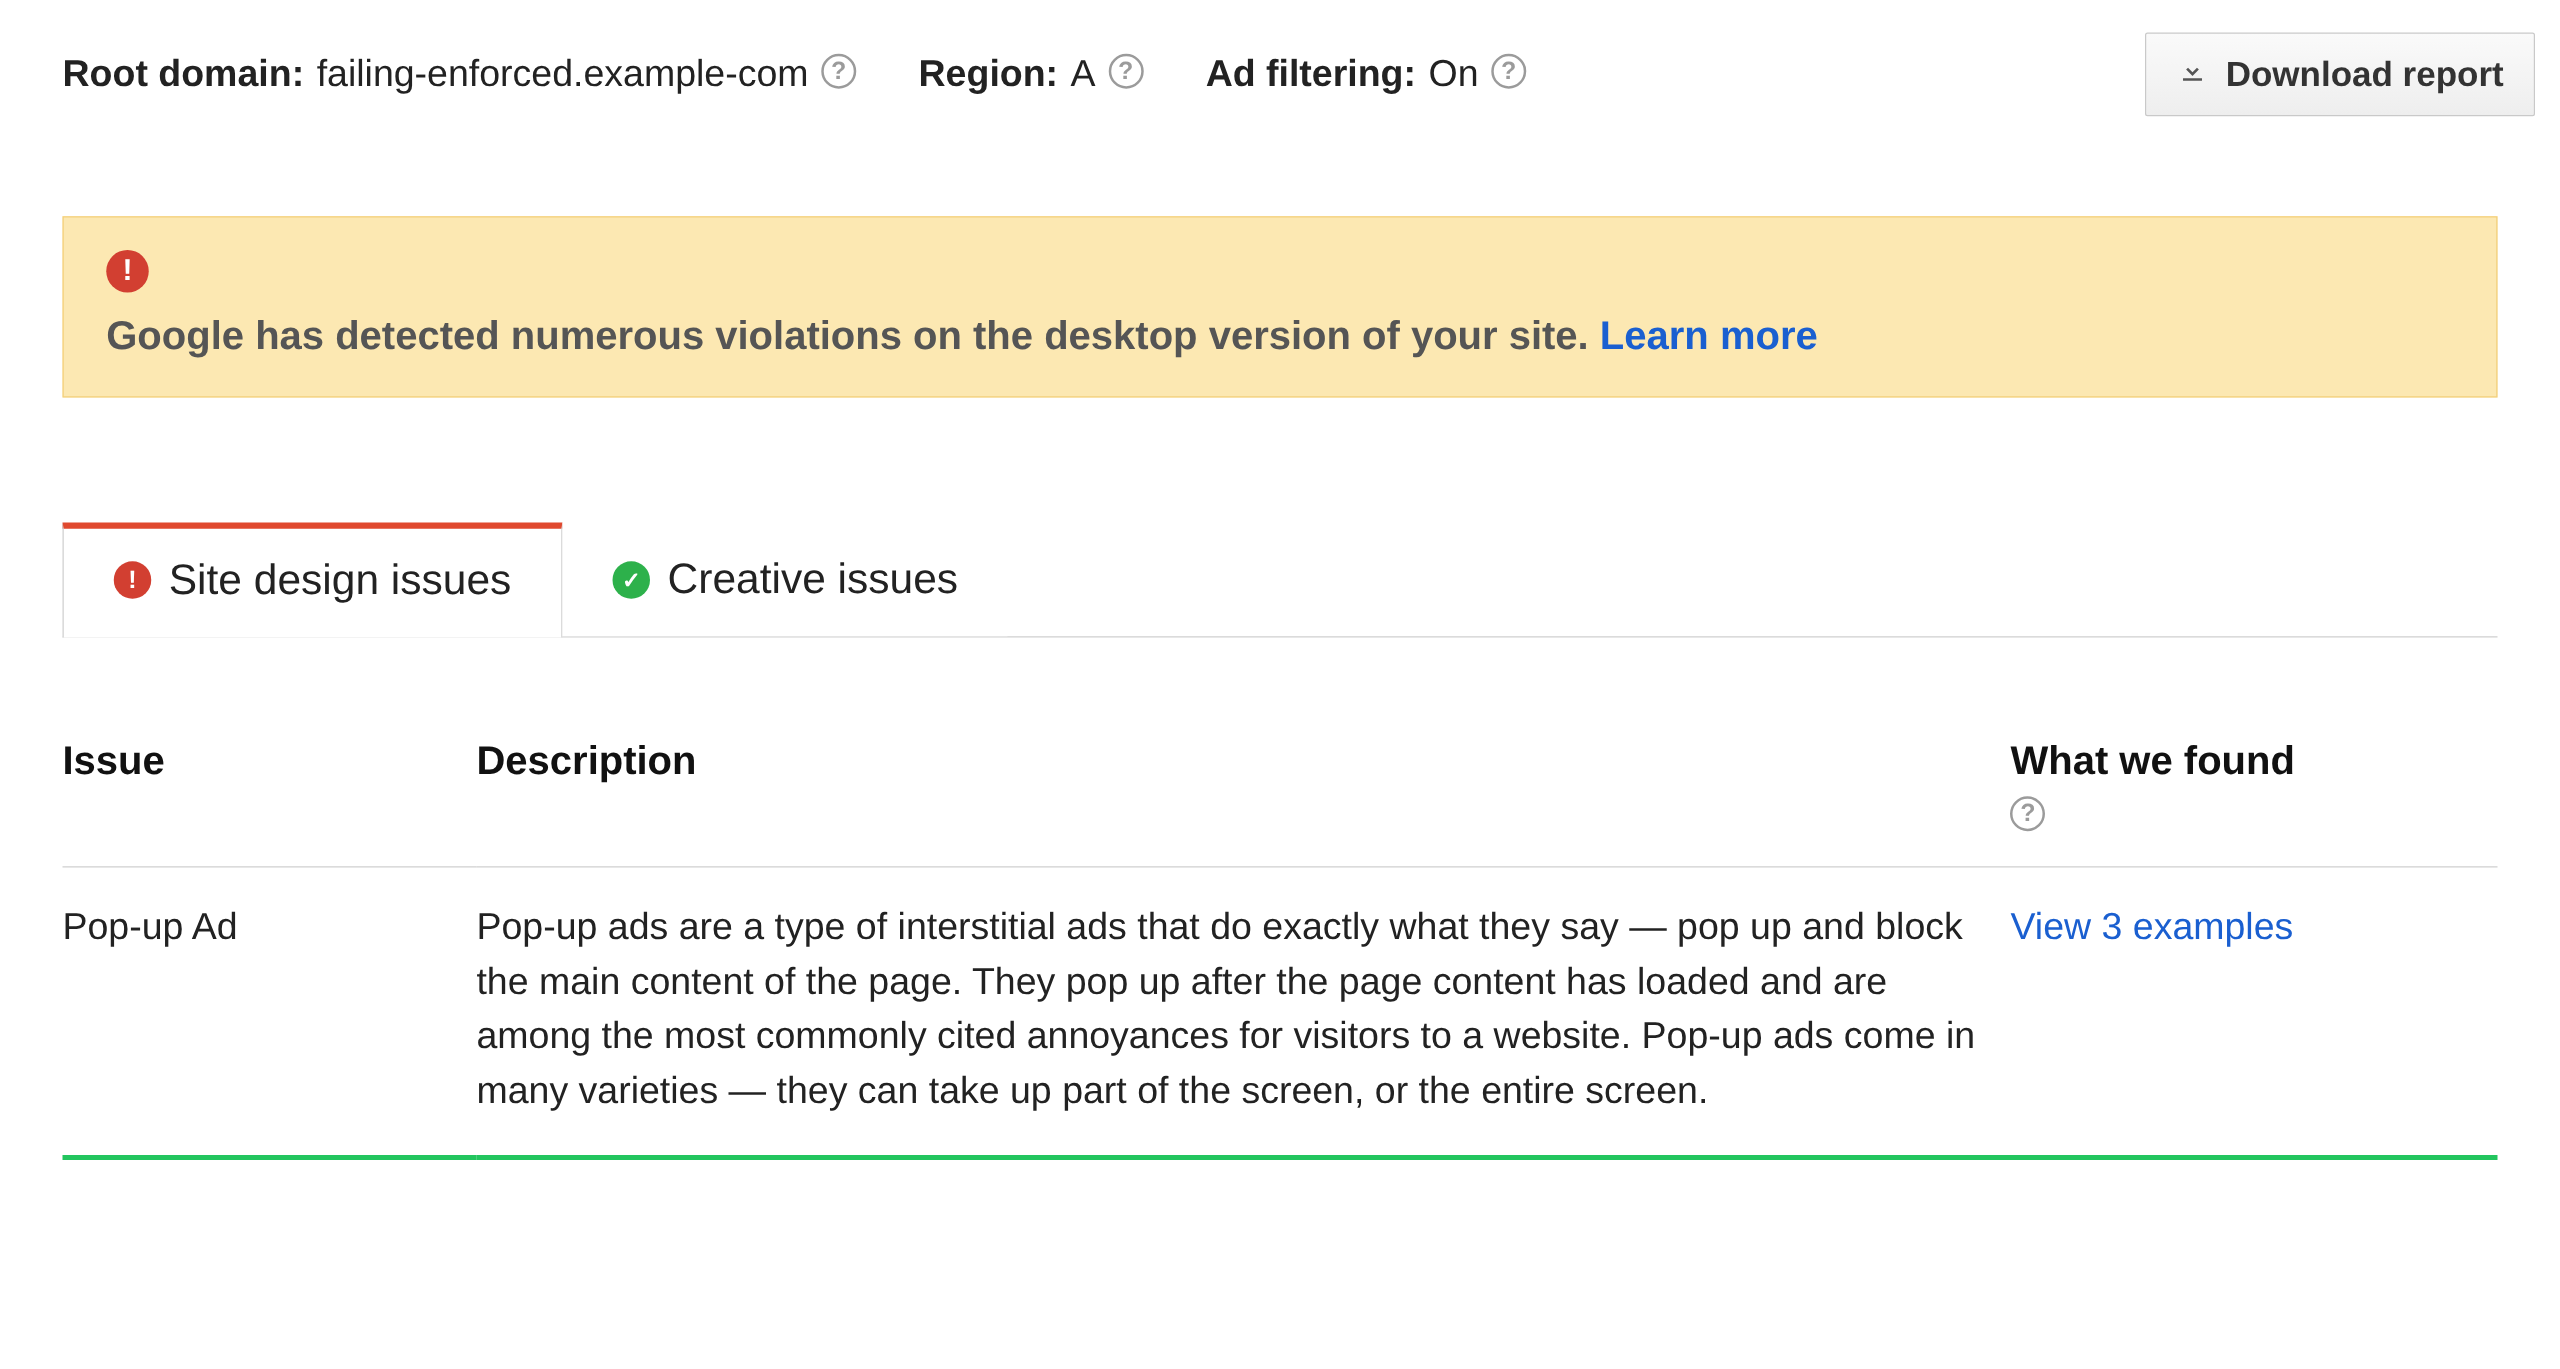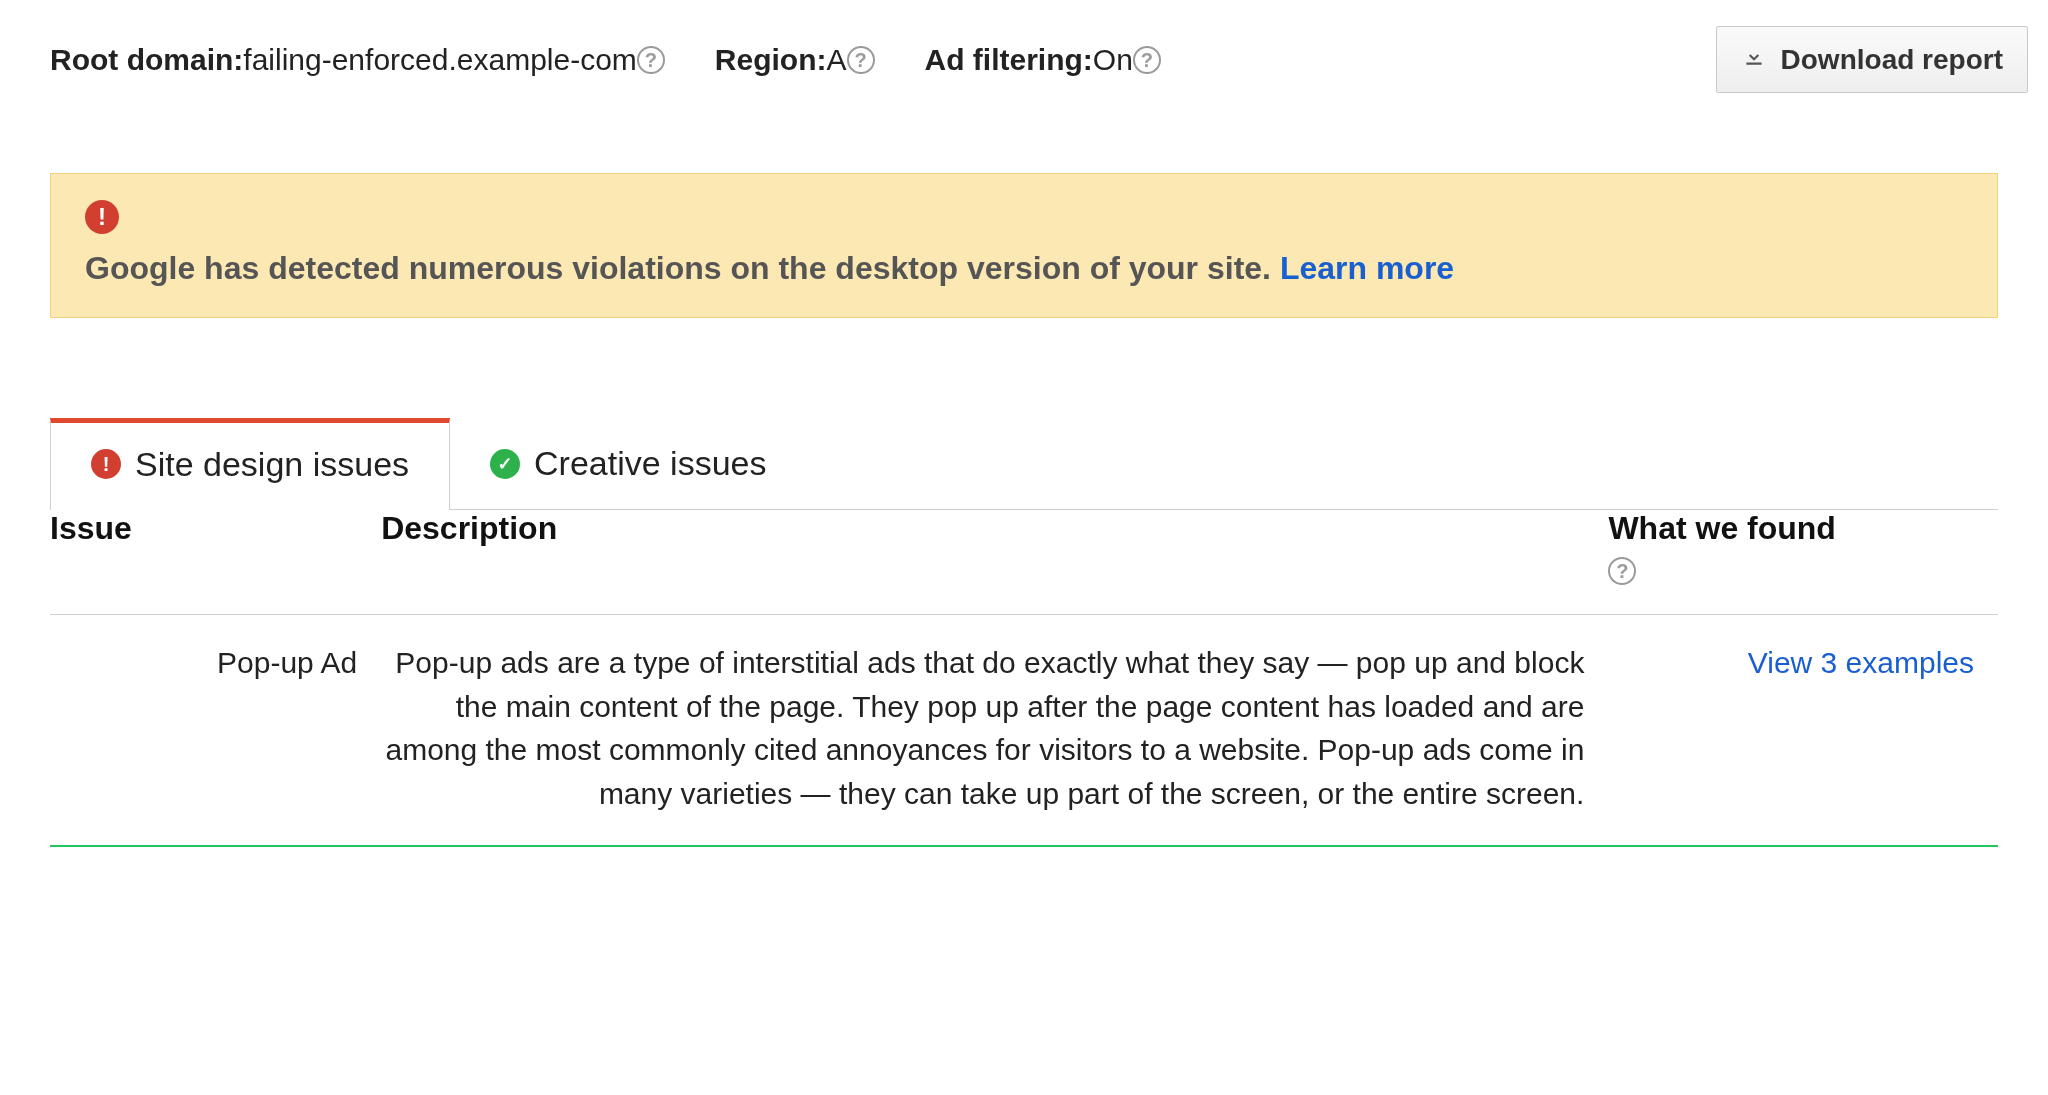--- a/index.html
+++ b/index.html
@@ -13,21 +13,21 @@
 
   
   .info-bar {
     display: flex;
     align-items: center;
     gap: 50px;
     font-size: 30px;
     color: #222;
     padding: 6px 0 20px 0;
   }
-  .info-item { display: inline-flex; align-items: center; }
+  .info-item { display: inline-flex; gap: 10px; }
   .info-item .label { font-weight: 700; }
   .info-item .value { font-weight: 400; }
   .spacer { flex: 1; }
 
   .help-icon {
     display: inline-flex;
     align-items: center;
     justify-content: center;
     width: 28px; height: 28px;
     border: 2.5px solid #9b9b9b;
@@ -112,32 +112,32 @@
     border-left: 1px solid #cfcfcf;
     border-right: 1px solid #cfcfcf;
     margin-bottom: -1px;
     background: #fff;
     padding-top: 21px;
   }
   .tab .tab-icon.alert-icon { width: 30px; height: 30px; font-size: 20px; }
   .tab .tab-icon.check-icon { width: 30px; height: 30px; font-size: 18px; }
 
   
-  .issues-table { width: 100%; border-collapse: collapse; }
+  .issues-table { width: 100%; margin-top: 80px; border-collapse: collapse; }
   .issues-table th {
     text-align: left;
     font-size: 32px;
     font-weight: 700;
     color: #111;
     padding: 0 10px 28px 0;
     vertical-align: top;
   }
   .issues-table th .help-icon { margin-top: 10px; display:inline-flex; }
   .issues-table thead tr { border-bottom: 1px solid #cfcfcf; }
-  .issues-table tbody tr { border-bottom: 2px solid #22c55e; text-align: right; }
+  .issues-table tbody tr { border-bottom: 4px solid #22c55e; }
   .issues-table td {
     font-size: 30px;
     color: #222;
     padding: 26px 24px 30px 0;
     vertical-align: top;
     line-height: 1.45;
   }
   .col-issue { width: 17%; }
   .col-desc  { width: 63%; }
   .col-found { width: 20%; }

